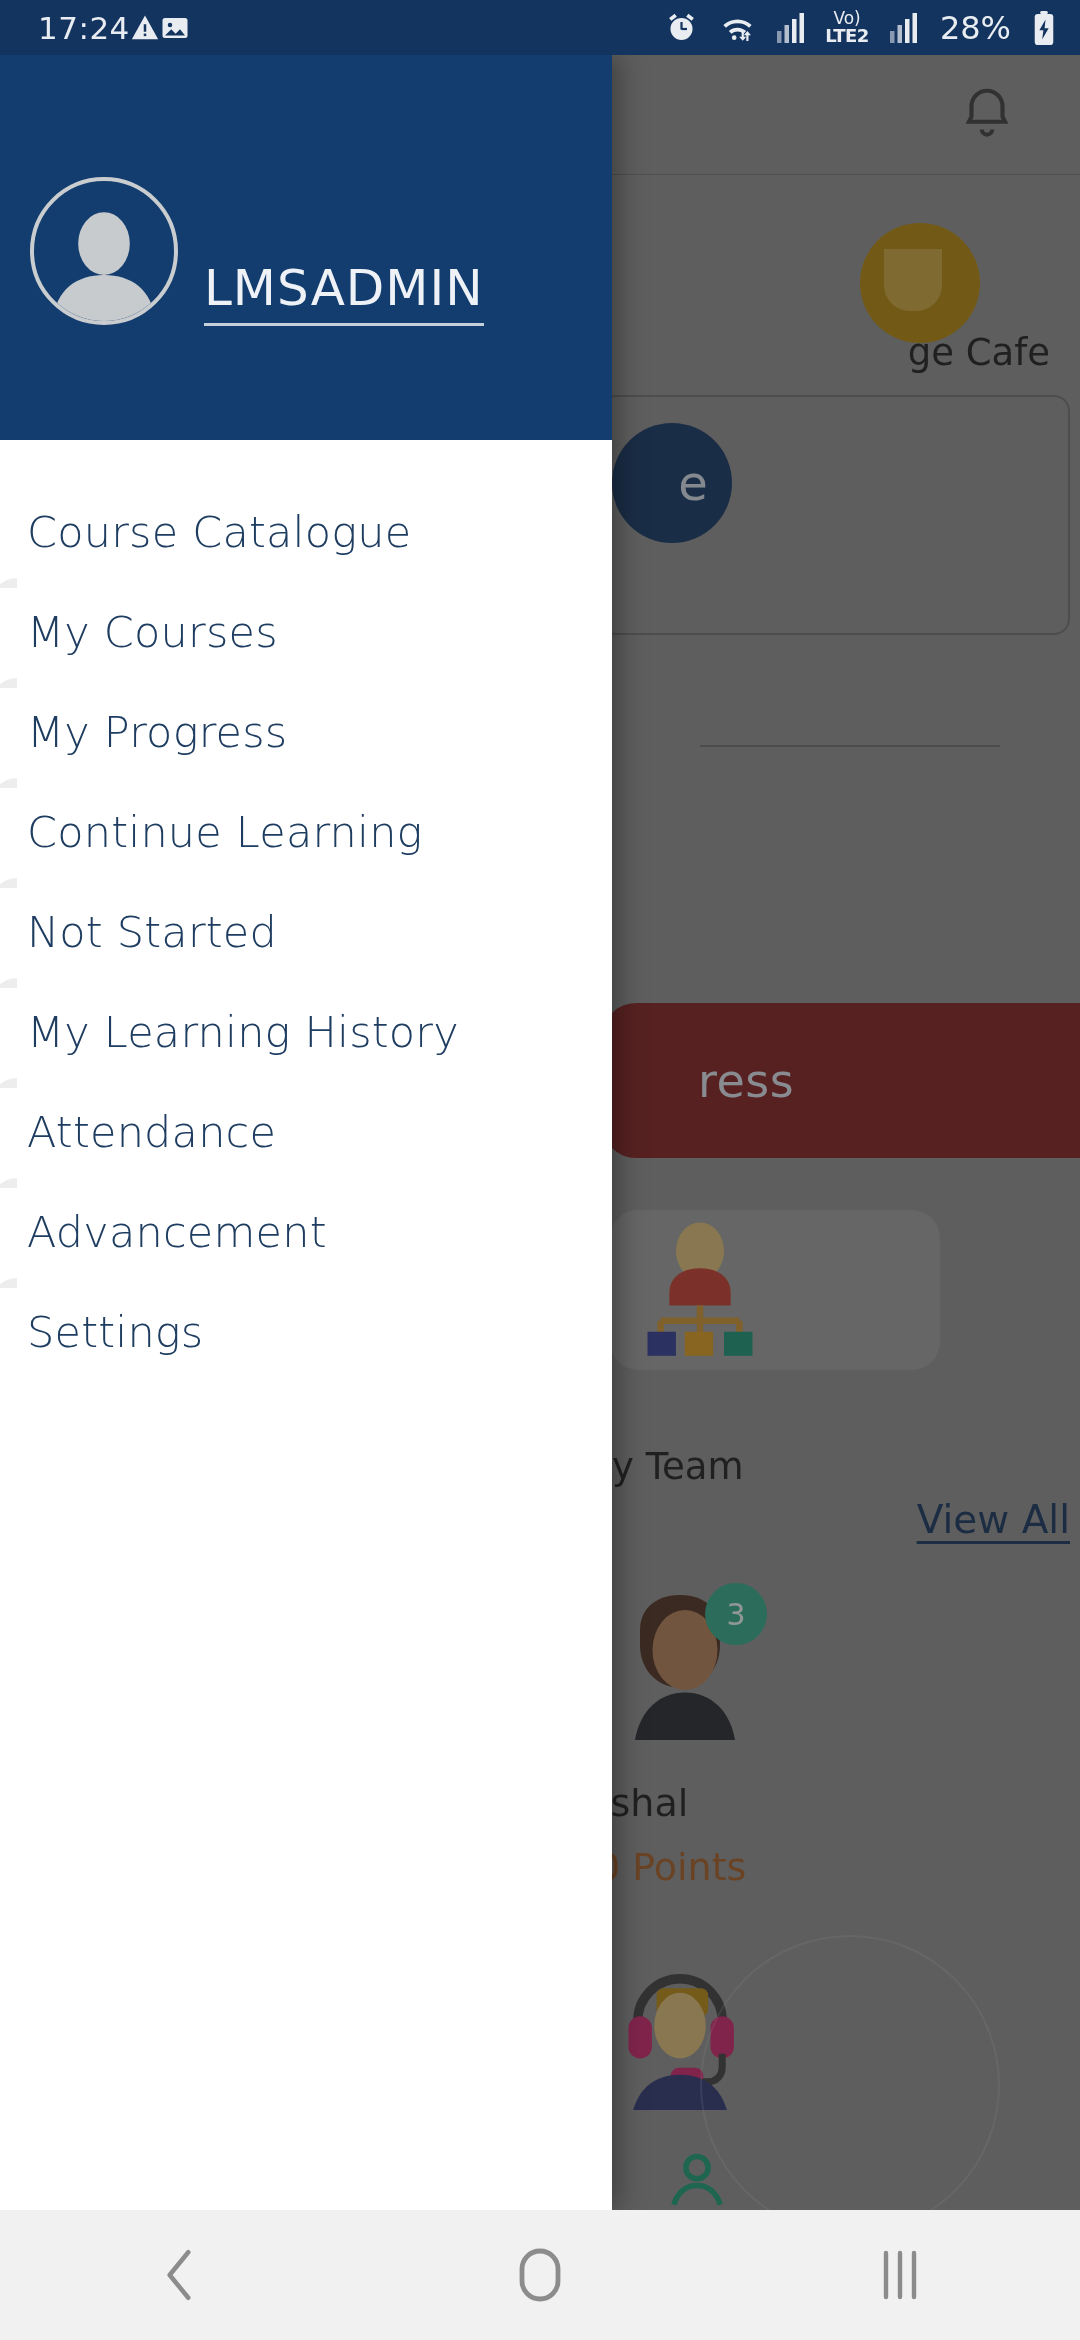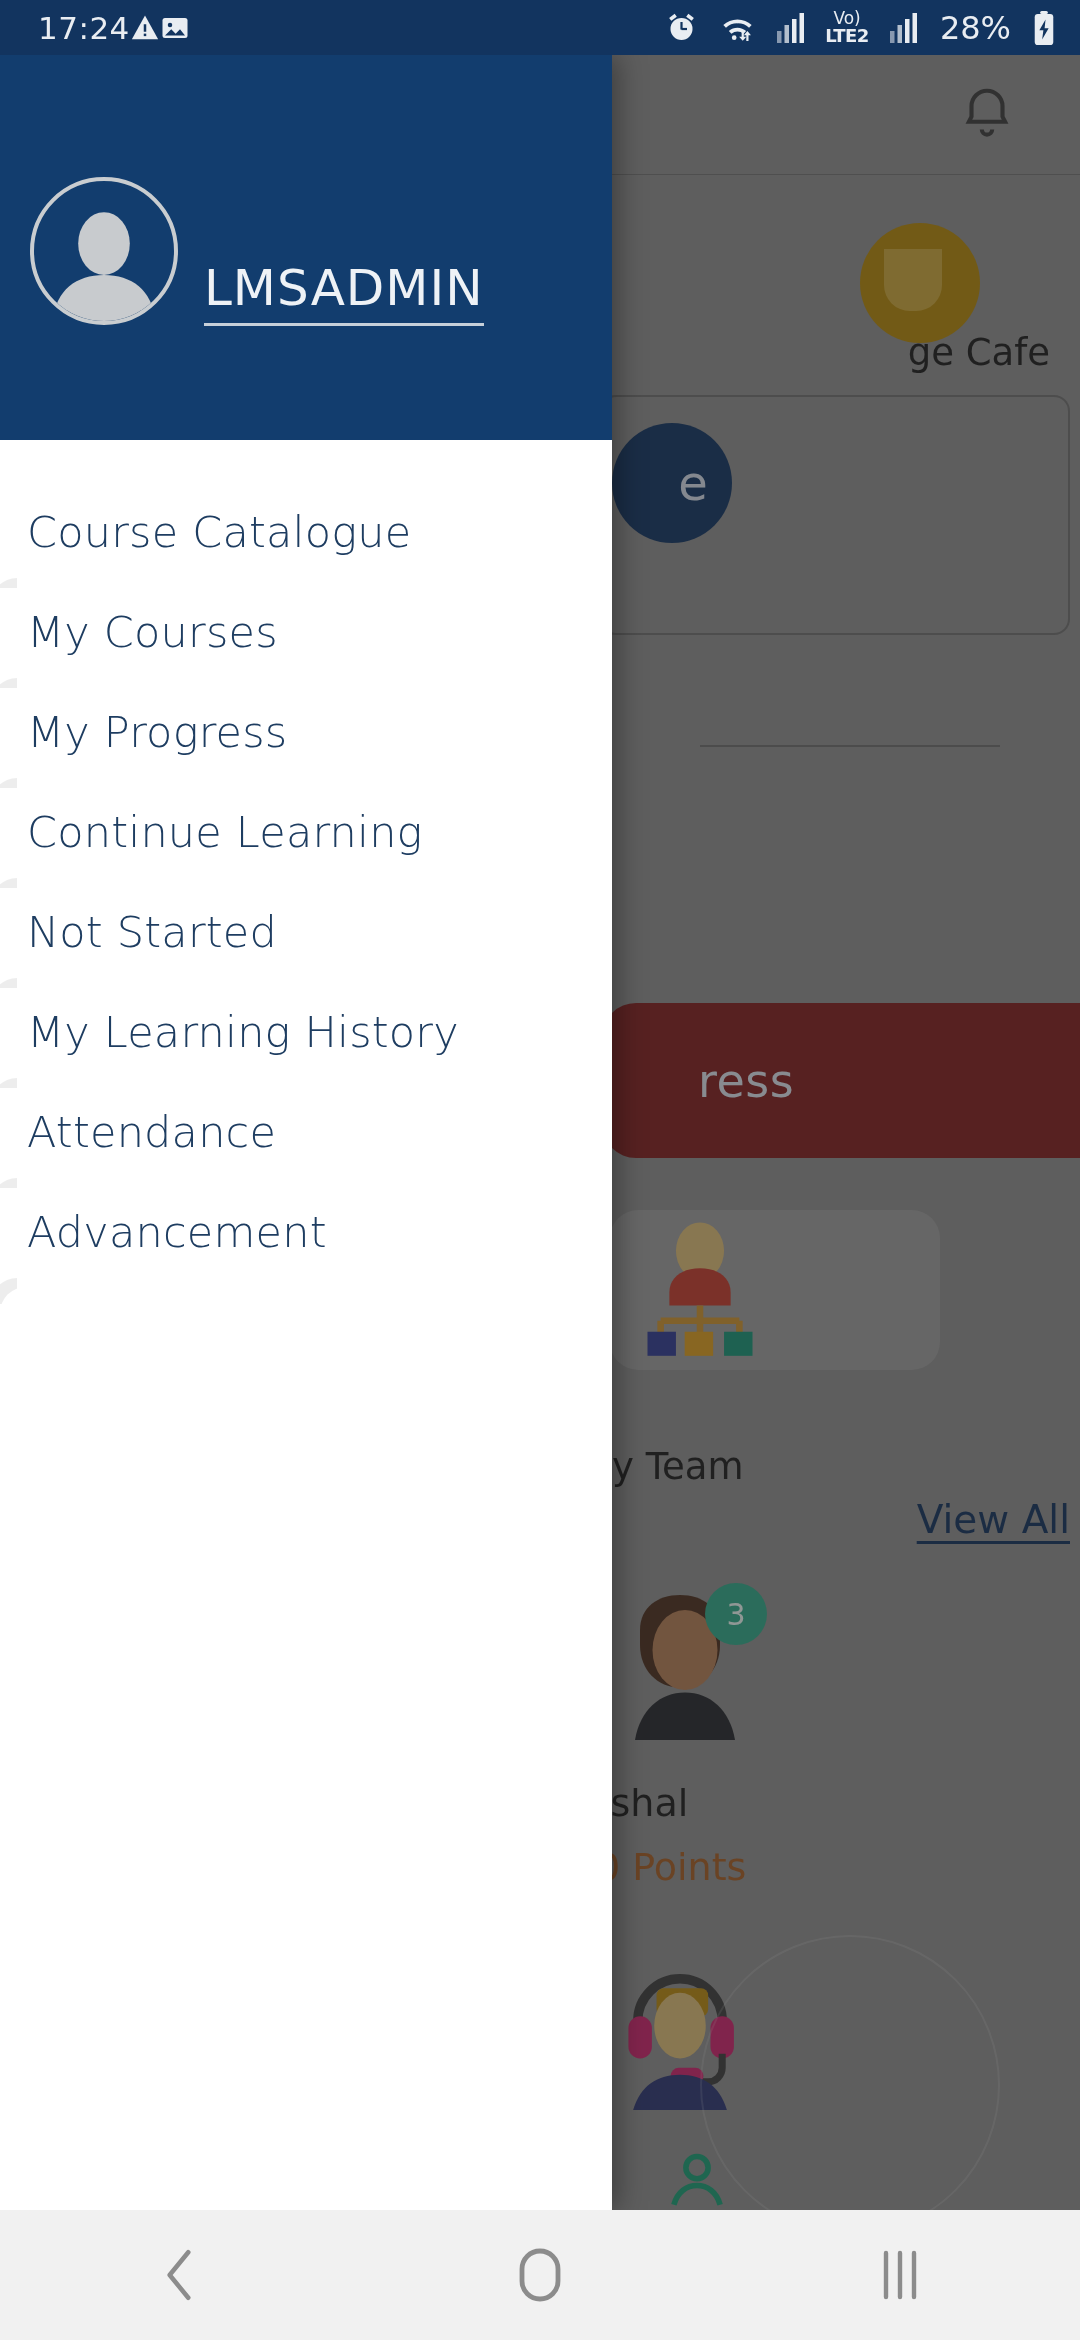--- a/index.html
+++ b/index.html
@@ -384,20 +384,25 @@
         <div class="mi-gap"></div>
         <div class="sep"></div>
       </div>
       <div class="mi-wrap">
         <div class="mi">
           <span class="mi-label">Advancement</span>
         </div>
         <div class="mi-gap"></div>
         <div class="sep"></div>
       </div>
+      <div class="mi-wrap">
+        <div class="mi">
+          <span class="mi-label">Settings</span>
+        </div>
+      </div>
     </div>
 </div>
 
 <div id="navbar">
   <div class="nb">
     <svg width="52" height="62" viewBox="0 0 24 30" fill="none" stroke="#8c8c8c" stroke-width="2.2" stroke-linecap="round" stroke-linejoin="round">
       <path d="M16 4 7 15l9 11"></path>
     </svg>
   </div>
   <div class="nb">

